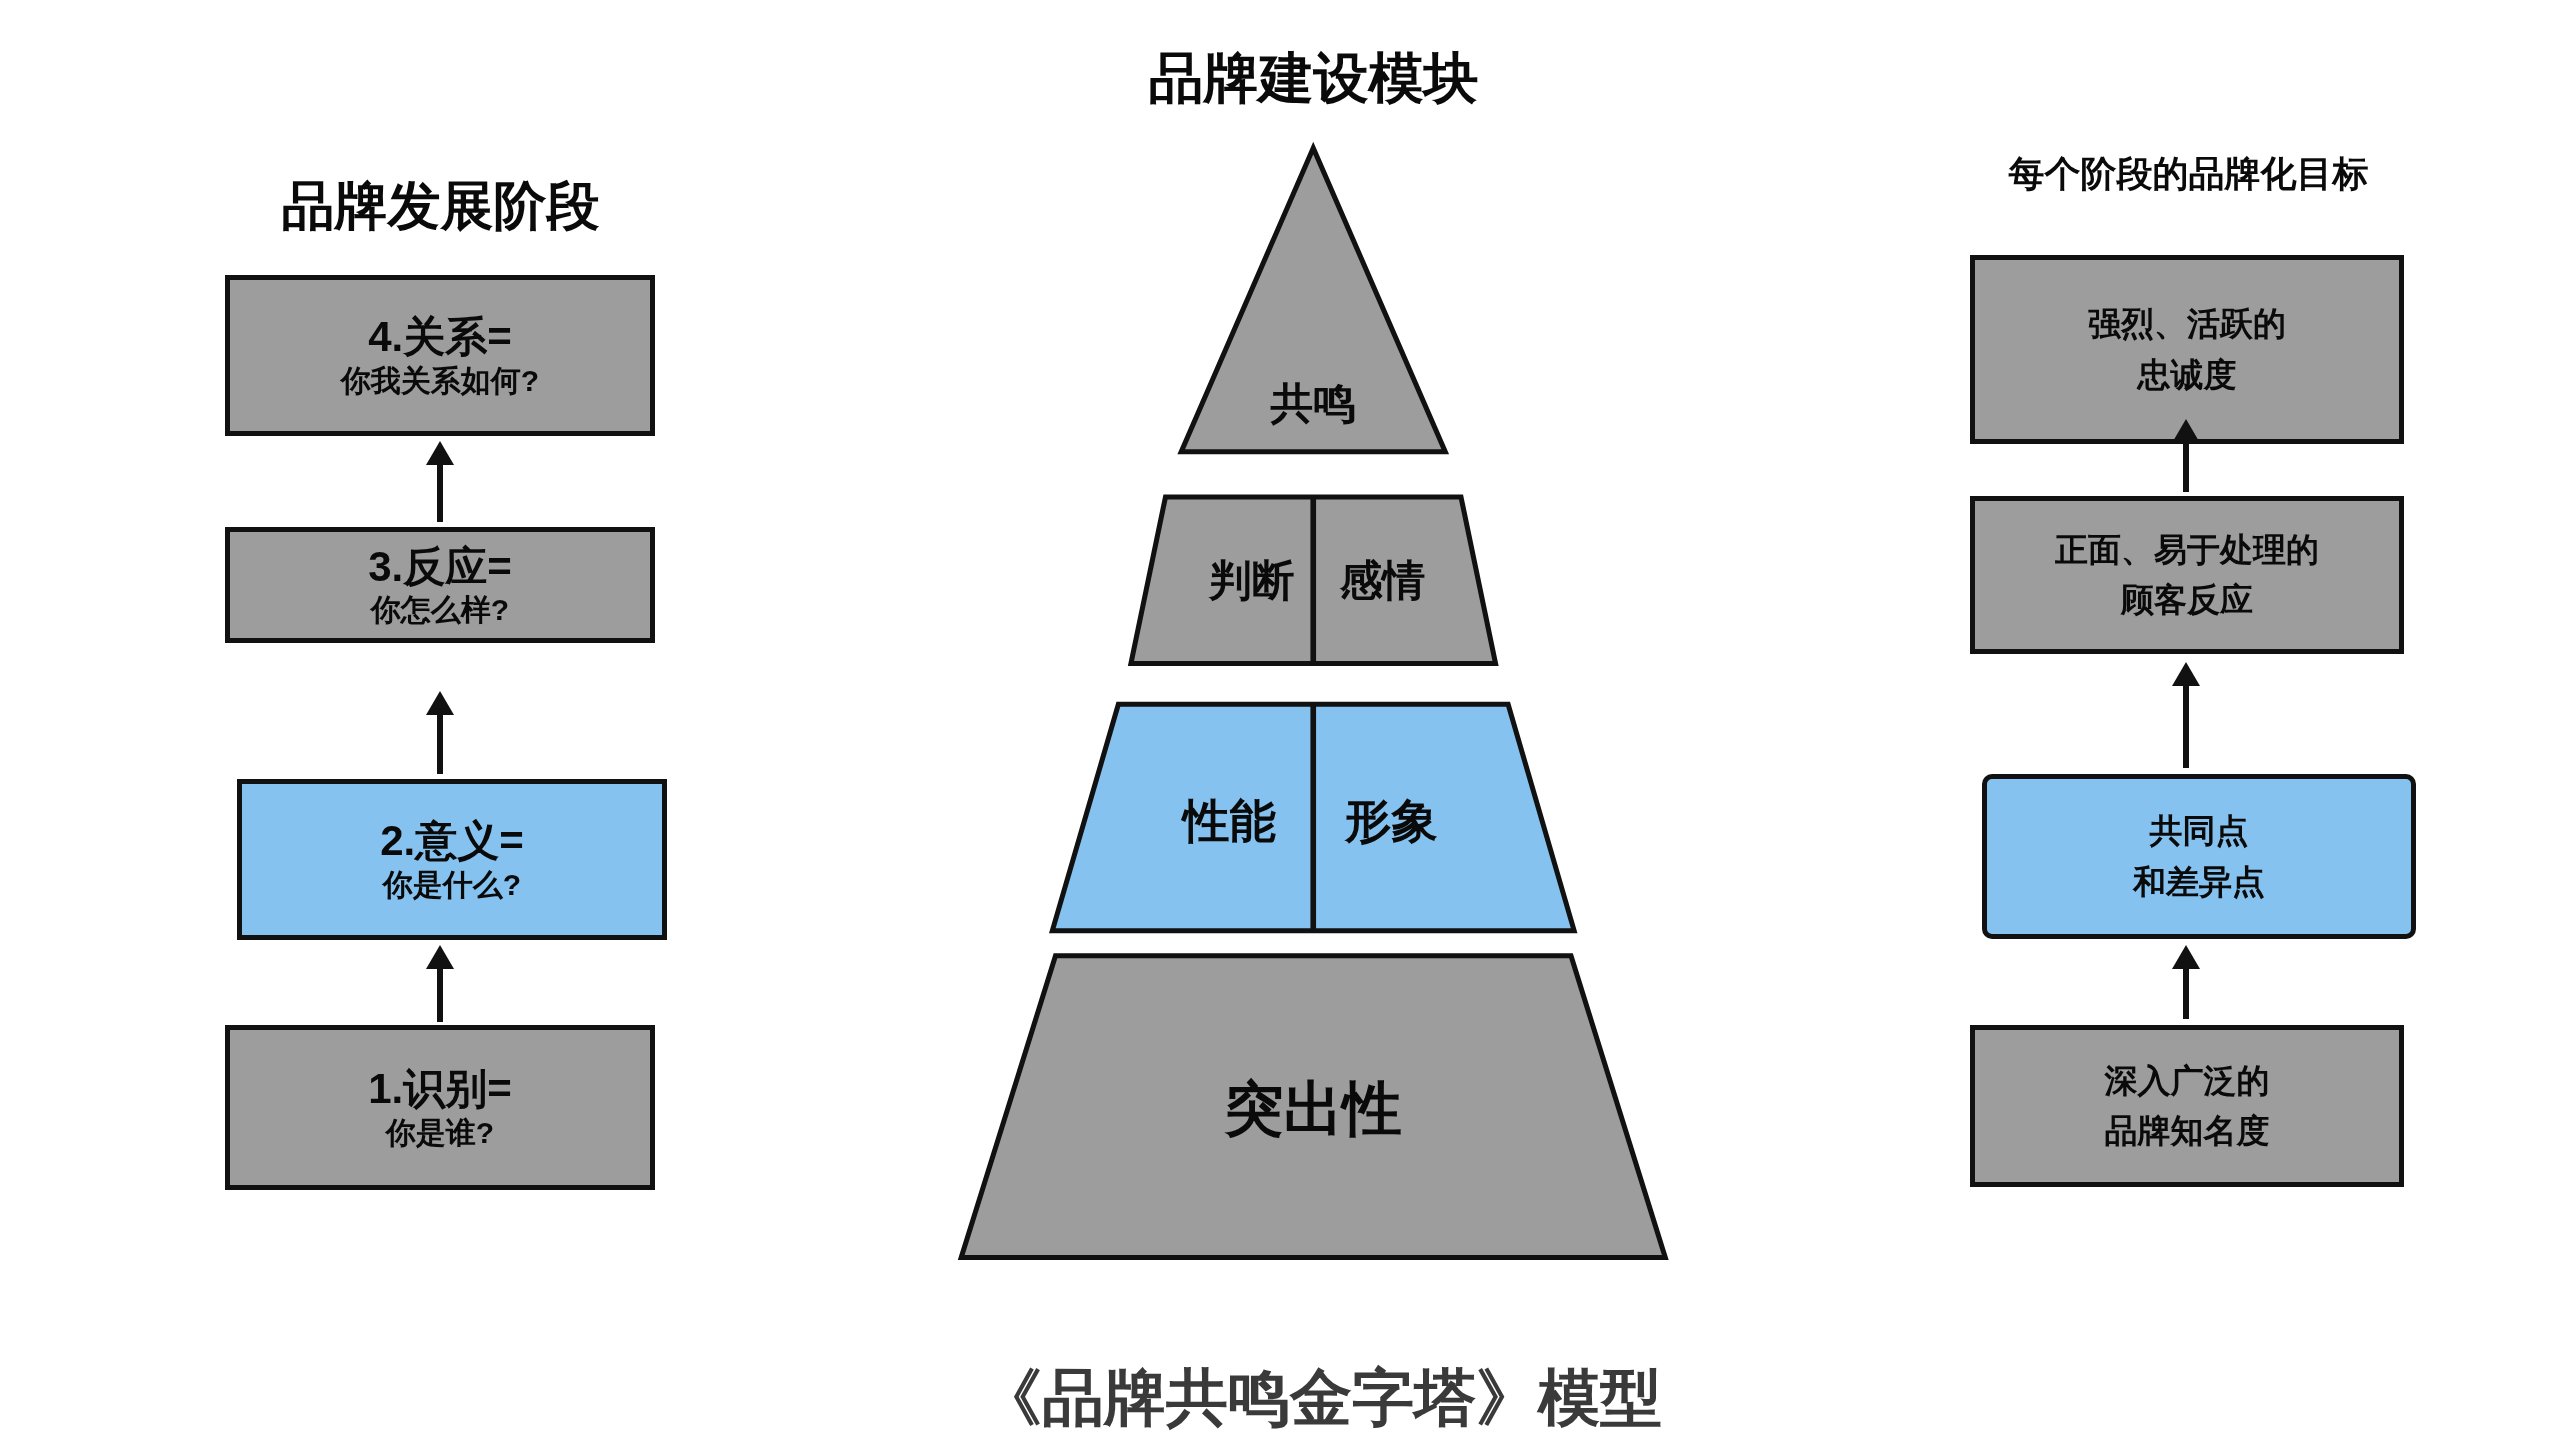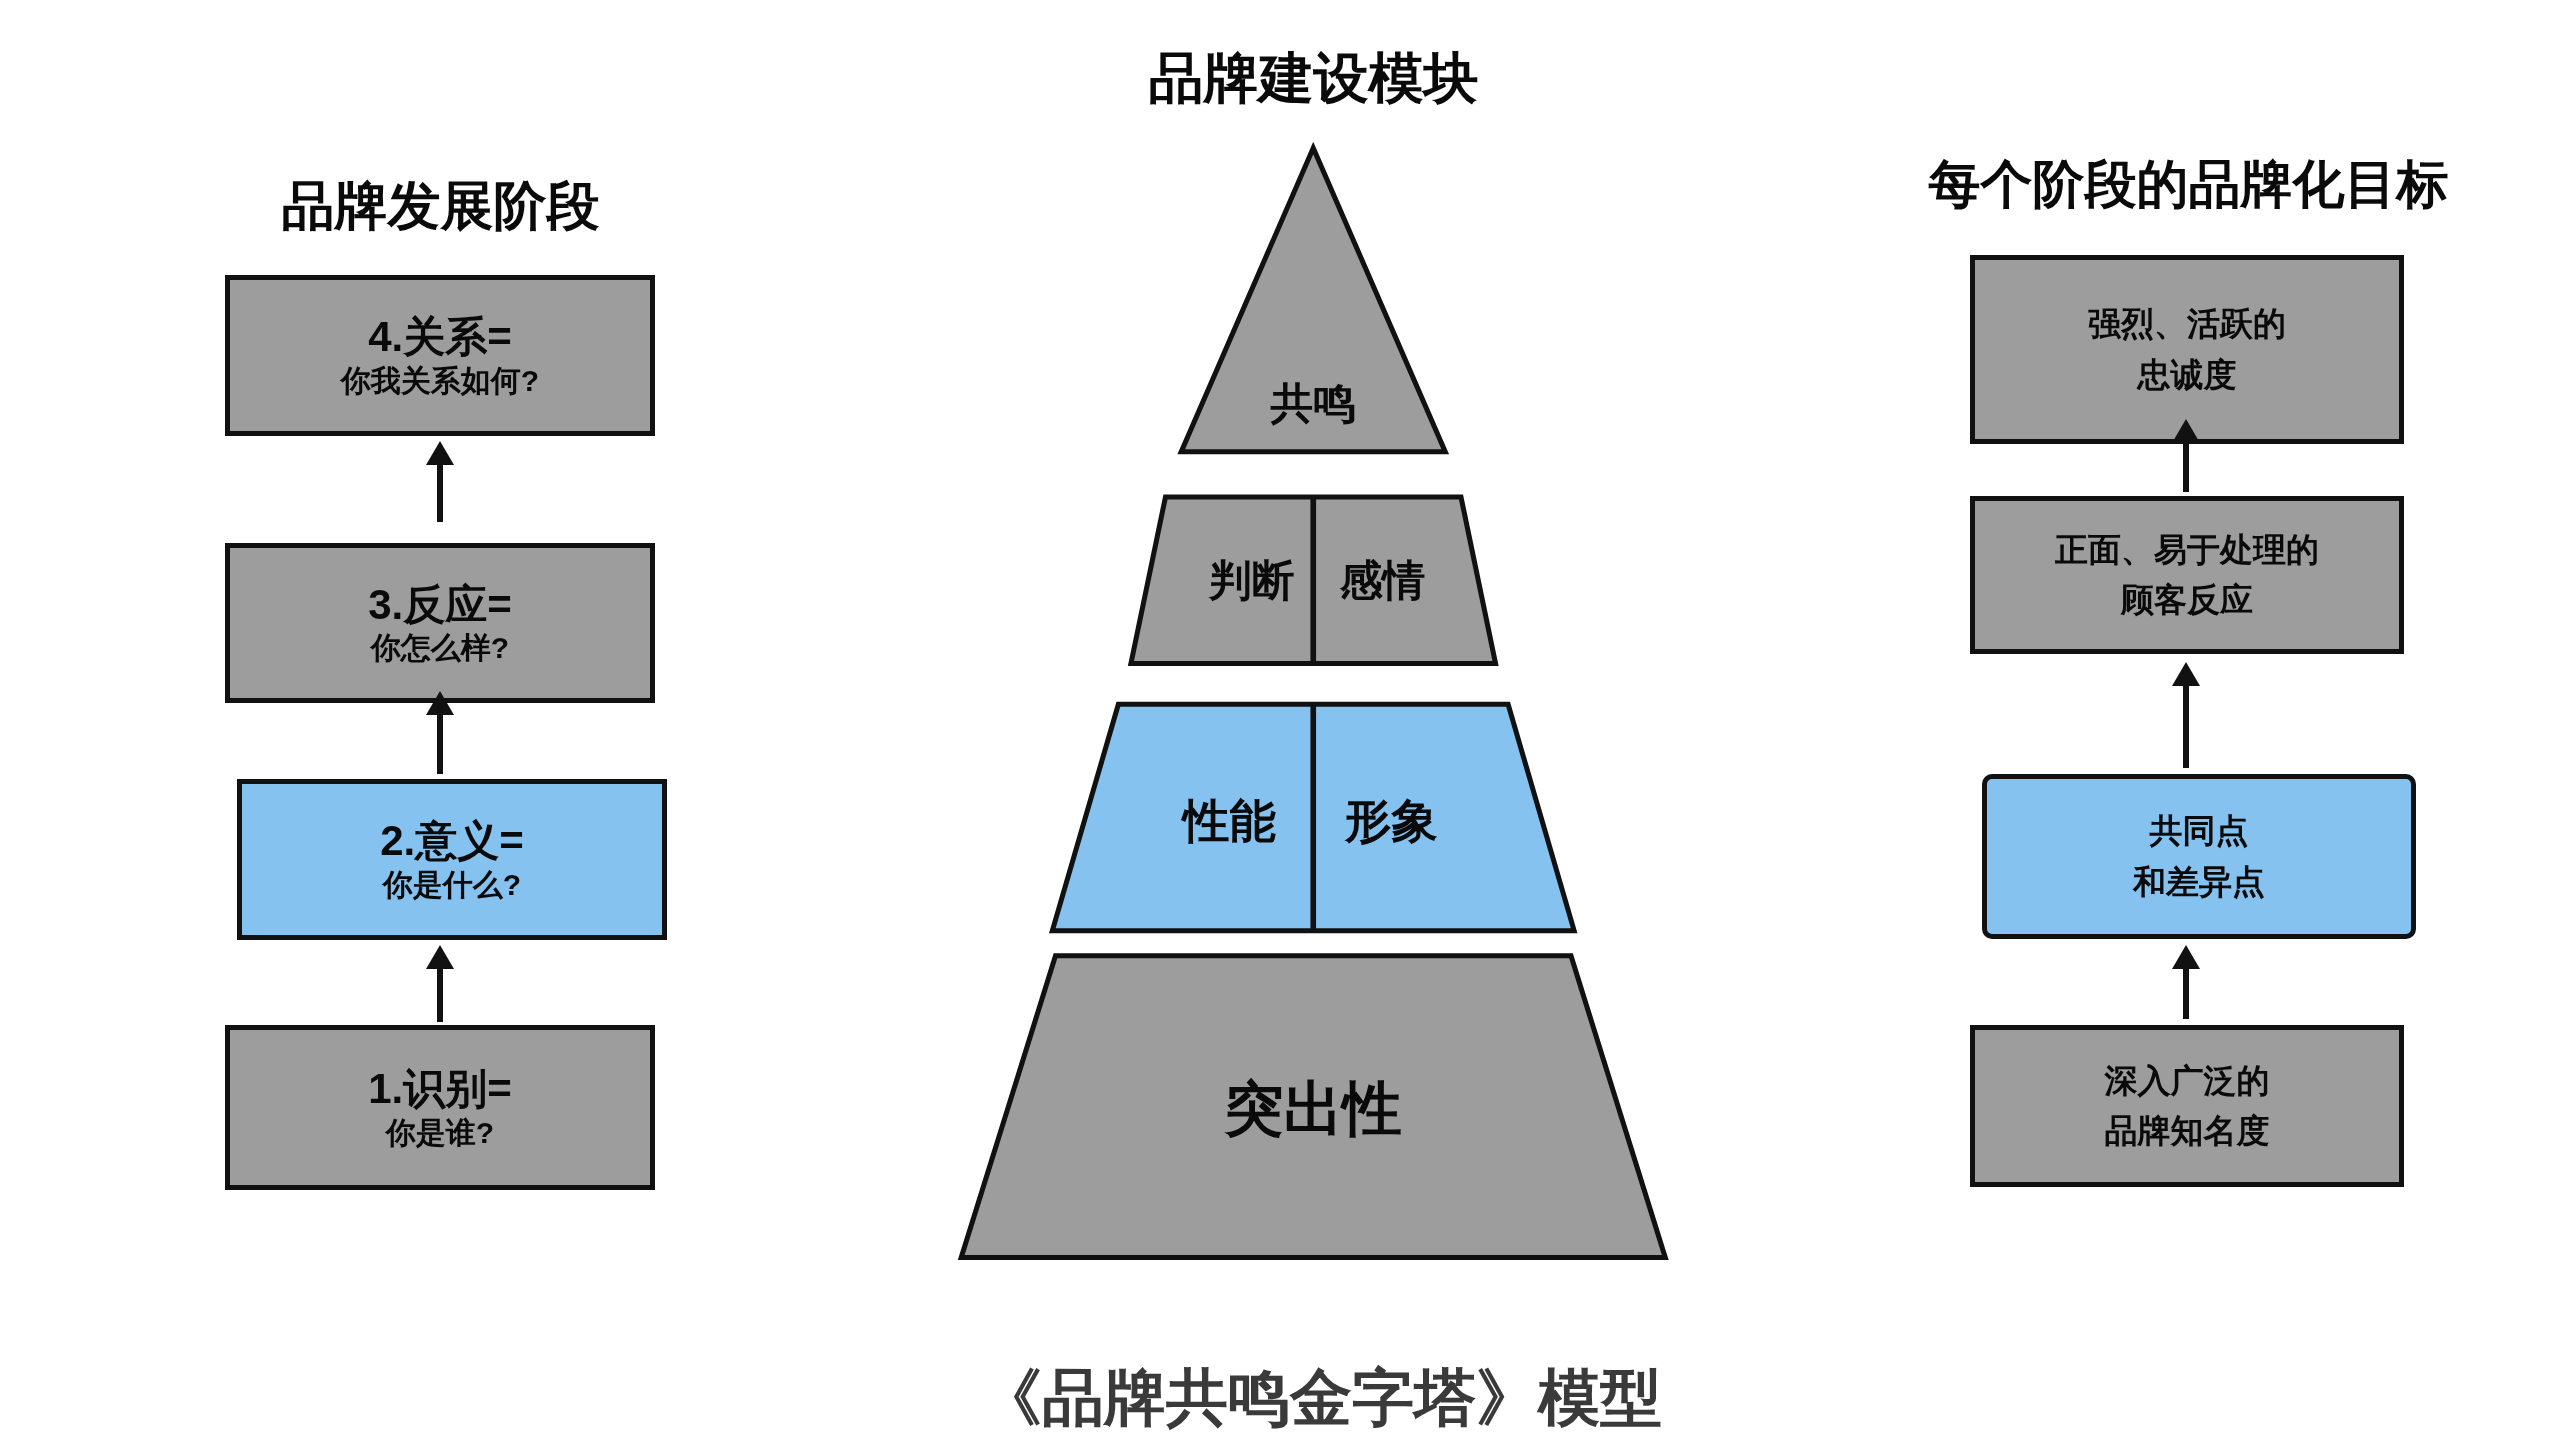--- a/index.html
+++ b/index.html
@@ -20,21 +20,21 @@
     overflow:hidden;
   }
   .col-title{
     position:absolute;
     font-weight:bold;
     text-align:center;
     color:var(--color-text);
   }
   .left-title{left:189px;top:171px;width:503px;font-size:53px;}
   .center-title{left:999px;top:42px;width:629px;font-size:55px;}
-  .right-title{left:1849px;top:150px;width:679px;font-size:52px;}
+  .right-title{left:1849px;top:150px;width:679px;font-size:36px;}
 
   .box{
     position:absolute;
     border:5px solid var(--color-border);
     display:flex;flex-direction:column;
     align-items:center;justify-content:center;
     text-align:center;
     font-weight:bold;
     gap:3px;
   }
@@ -96,21 +96,21 @@
 <div class="box stage-box fill-gray" style="top:275px;height:161px;">
   <div class="stage-line1">4.关系=</div>
   <div class="stage-line2">你我关系如何?</div>
 </div>
 
 <div class="arrow" style="left:425px;top:441px;height:81px;">
   <div class="arrow-head"></div>
   <div class="arrow-stem"></div>
 </div>
 
-<div class="box stage-box fill-gray" style="top:527px;height:160px;margin-top:16px;">
+<div class="box stage-box fill-gray" style="top:527px;height:116px;">
   <div class="stage-line1">3.反应=</div>
   <div class="stage-line2">你怎么样?</div>
 </div>
 
 <div class="arrow" style="left:425px;top:691px;height:83px;">
   <div class="arrow-head"></div>
   <div class="arrow-stem"></div>
 </div>
 
 <div class="box stage-box fill-blue" style="top:779px;height:161px;">

